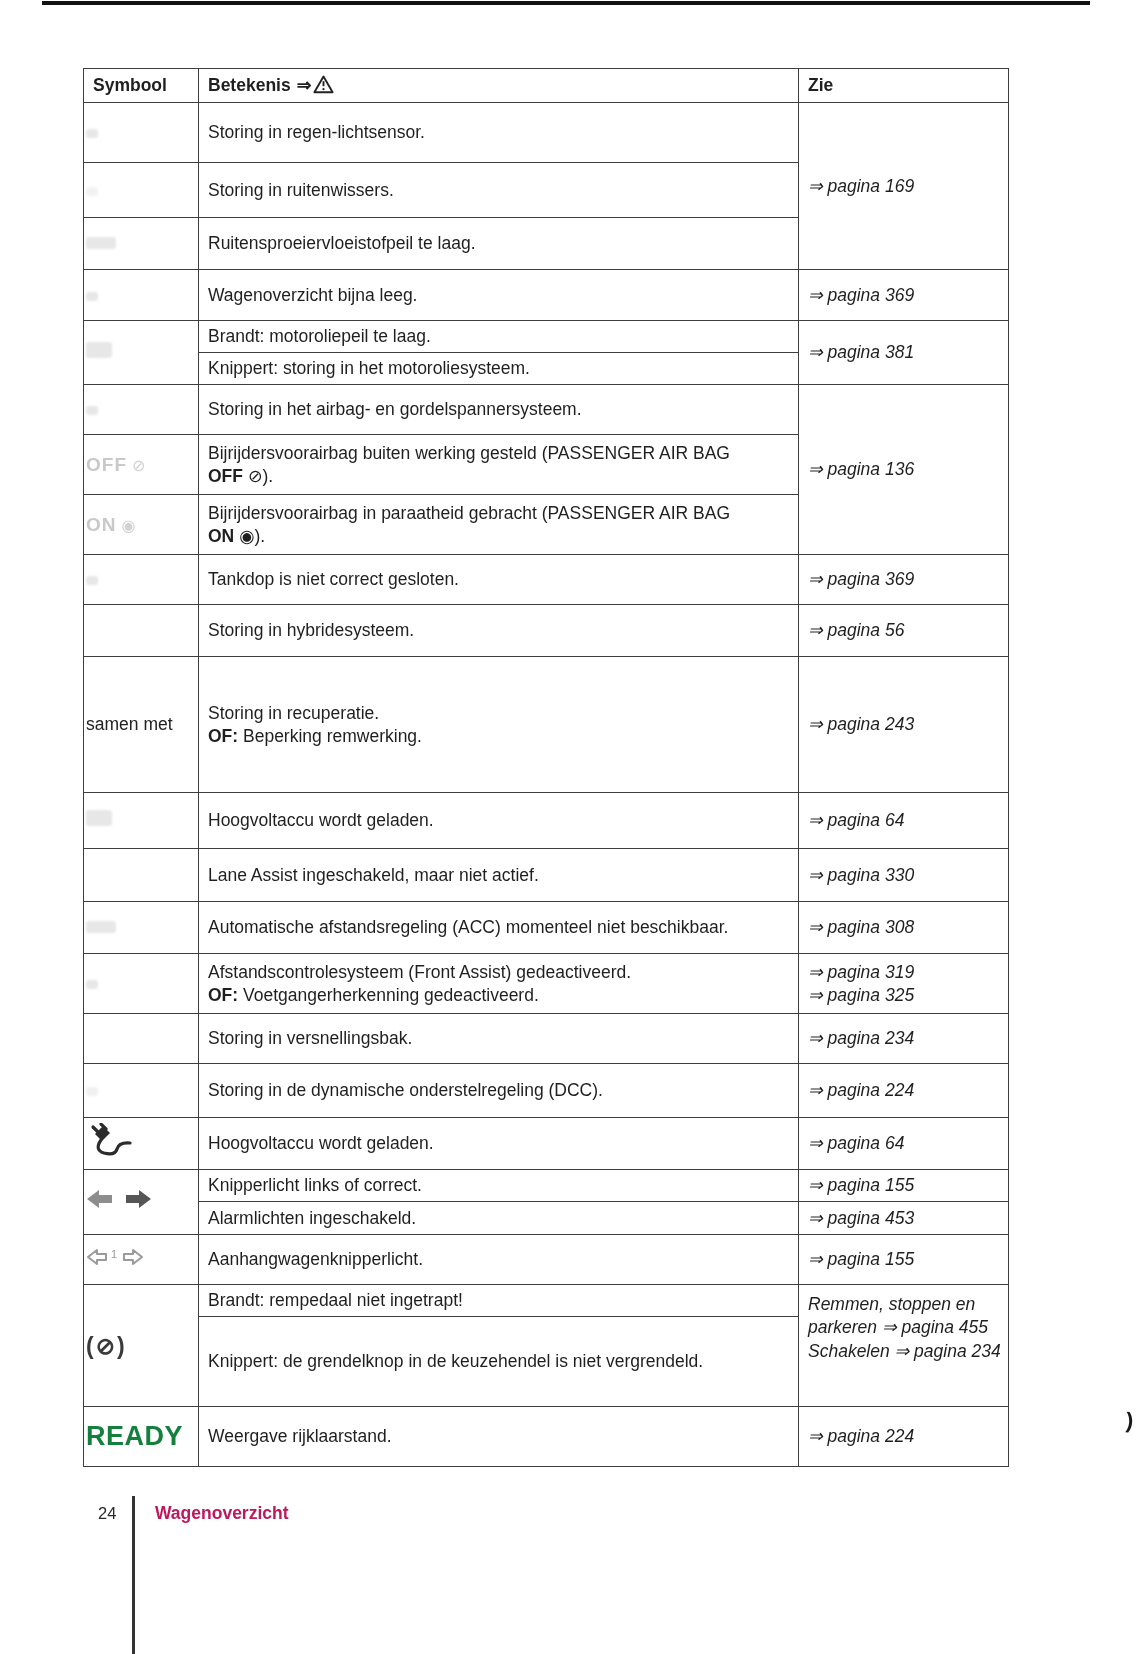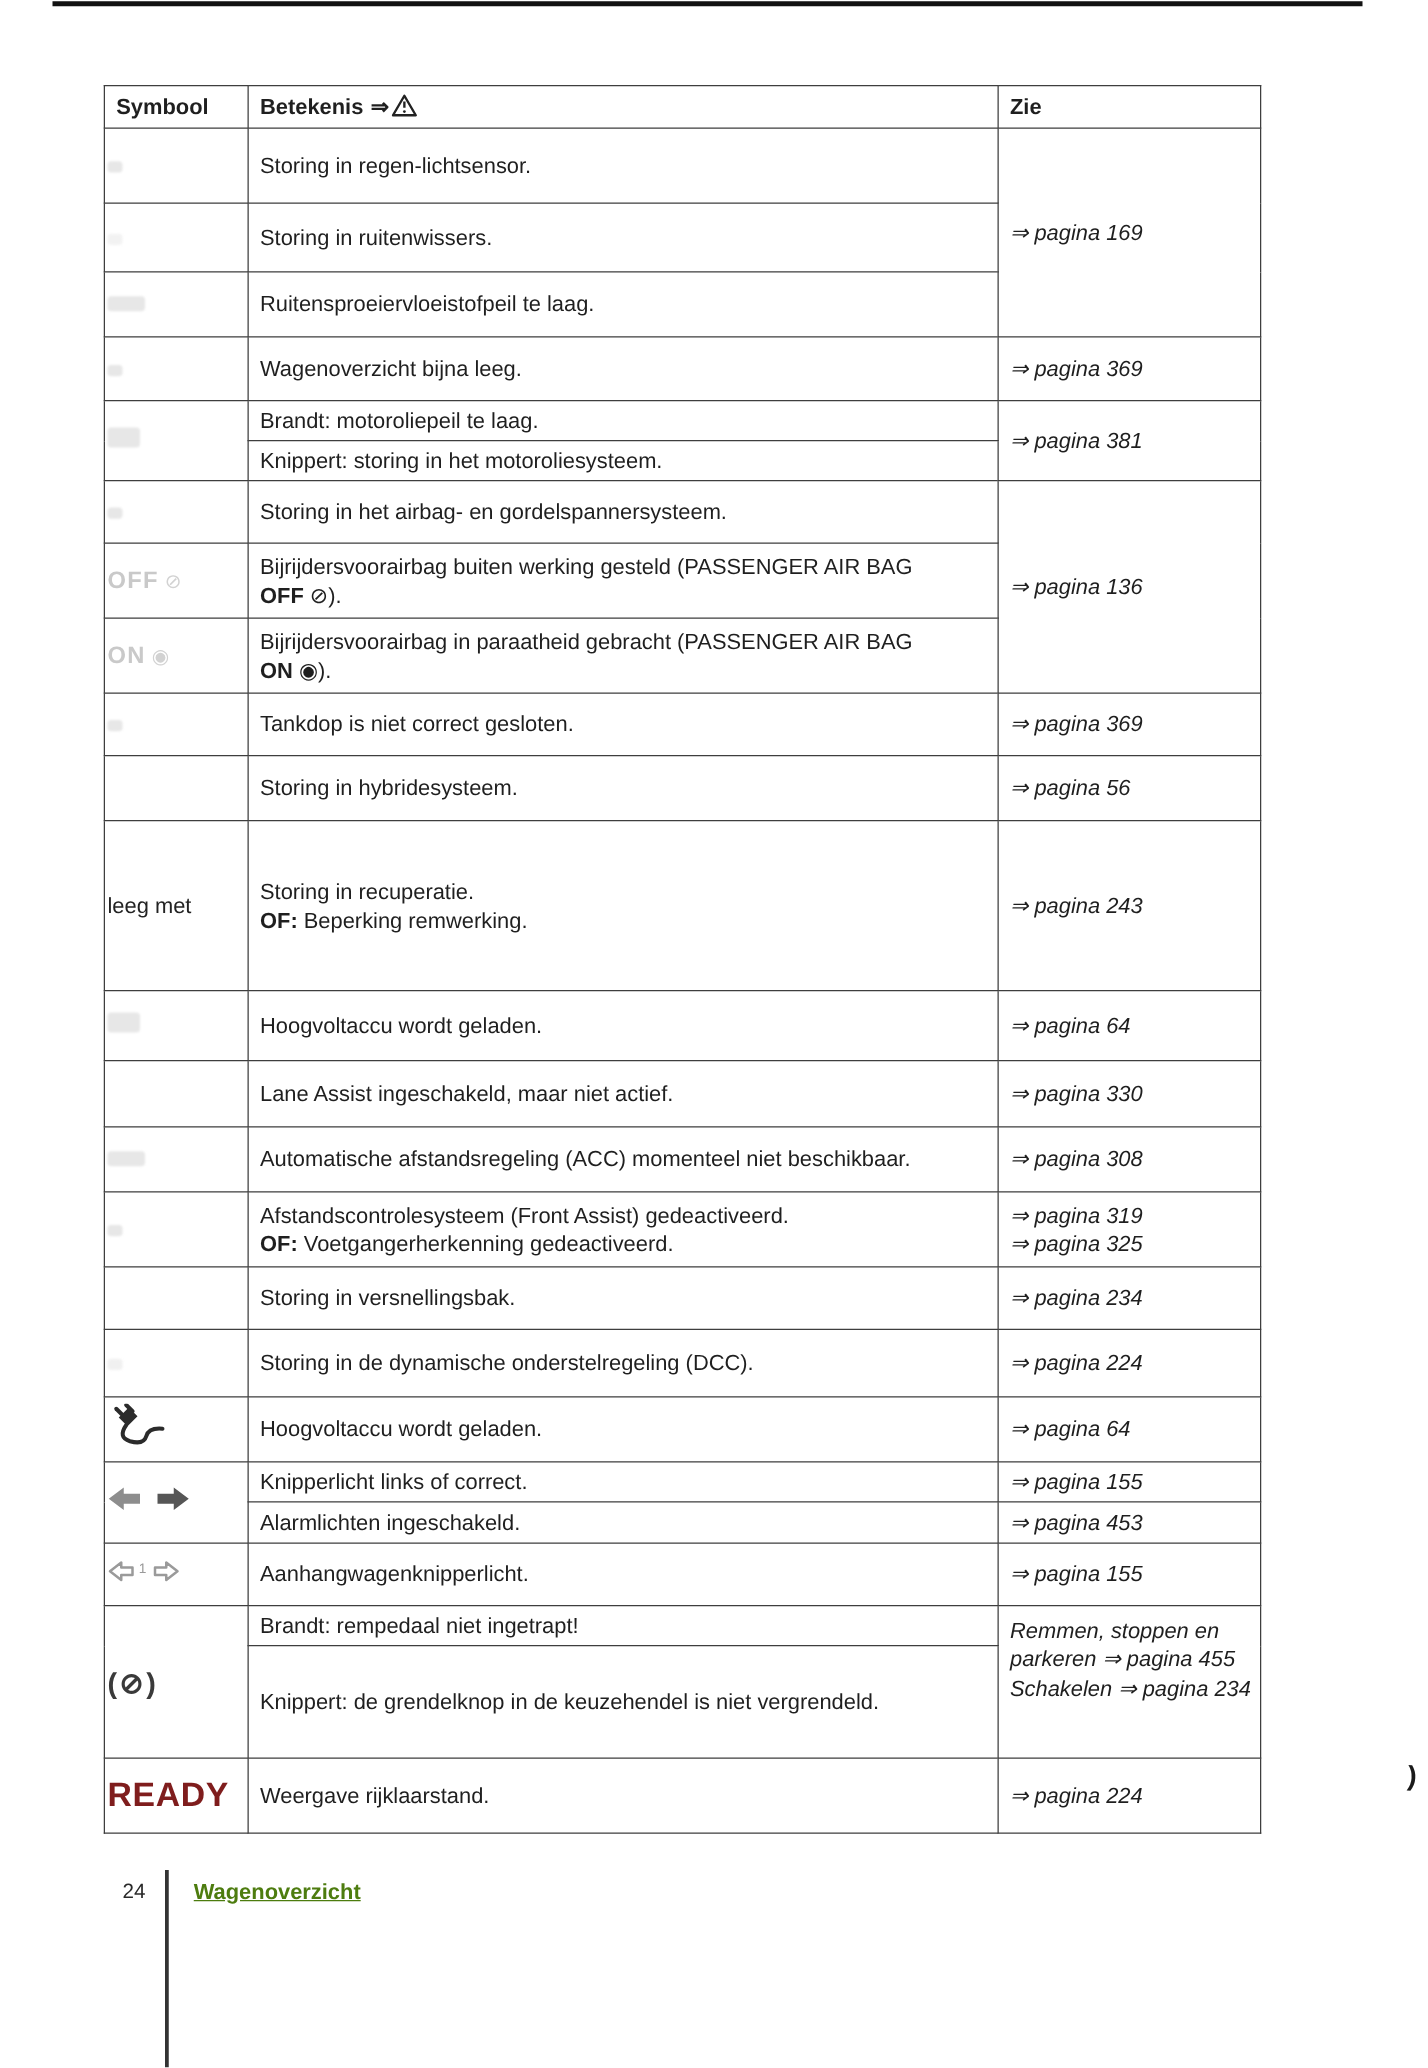--- a/index.html
+++ b/index.html
@@ -33,36 +33,36 @@
 
   .ghost { display:inline-block; background:#e7e7e7; border-radius:3px; filter:blur(1px); }
   .g1 { width:12px; height:9px; }
   .g2 { width:30px; height:12px; }
   .g3 { width:26px; height:16px; }
   .faint-txt { color:#c9c9c9; font-weight:bold; font-size:19px; letter-spacing:1px; }
   .faint-ico { color:#d2d2d2; font-size:16px; font-weight:normal; }
 
   .samen { font-size:17.5px; color:#222; }
   .ready {
-    color:#7f1d1d; font-weight:bold; font-size:27px; letter-spacing:0.5px;
+    color:#15803d; font-weight:bold; font-size:27px; letter-spacing:0.5px;
   }
   .brake-sym { font-size:23px; font-weight:bold; color:#3a3a3a; letter-spacing:2px; }
   .hdr-arrow { font-weight:bold; margin:0 2px 0 6px; }
   .warn-svg { vertical-align:-3px; }
 
   .see-line { display:block; }
 
   .footer-pagenum {
     position:absolute; left:98px; top:1504px; font-size:16.5px; color:#2a2a2a;
   }
   .footer-rule {
     position:absolute; left:132px; top:1496px; width:3px; height:158px; background:#333;
   }
   .footer-section {
-    position:absolute; left:155px; top:1503px; font-size:17.5px; font-weight:bold; color:#4d7c0f;text-decoration:underline;
+    position:absolute; left:155px; top:1503px; font-size:17.5px; font-weight:bold; color:#be185d;
   }
   .scan-artifact {
     position:absolute; left:1126px; top:1408px; font-size:22px; font-weight:bold;
     color:#1a1a1a; transform:rotate(4deg);
   }
 </style>
 </head>
 <body>
 
 <div class="scan-edge-top"></div>
@@ -136,21 +136,21 @@
       <td class="sym-td"><span class="ghost g1"></span></td>
       <td class="mean-td">Tankdop is niet correct gesloten.</td>
       <td class="see-td">⇒ pagina 369</td>
     </tr>
     <tr style="height:52px">
       <td class="sym-td"></td>
       <td class="mean-td">Storing in hybridesysteem.</td>
       <td class="see-td">⇒ pagina 56</td>
     </tr>
     <tr style="height:136px">
-      <td class="sym-td"><span class="samen">leeg met</span></td>
+      <td class="sym-td"><span class="samen">samen met</span></td>
       <td class="mean-td">
         <span>Storing in recuperatie.</span><br>
         <b>OF:</b><span> Beperking remwerking.</span>
       </td>
       <td class="see-td">⇒ pagina 243</td>
     </tr>
     <tr style="height:56px">
       <td class="sym-td"><span class="ghost g3"></span></td>
       <td class="mean-td">Hoogvoltaccu wordt geladen.</td>
       <td class="see-td">⇒ pagina 64</td>

